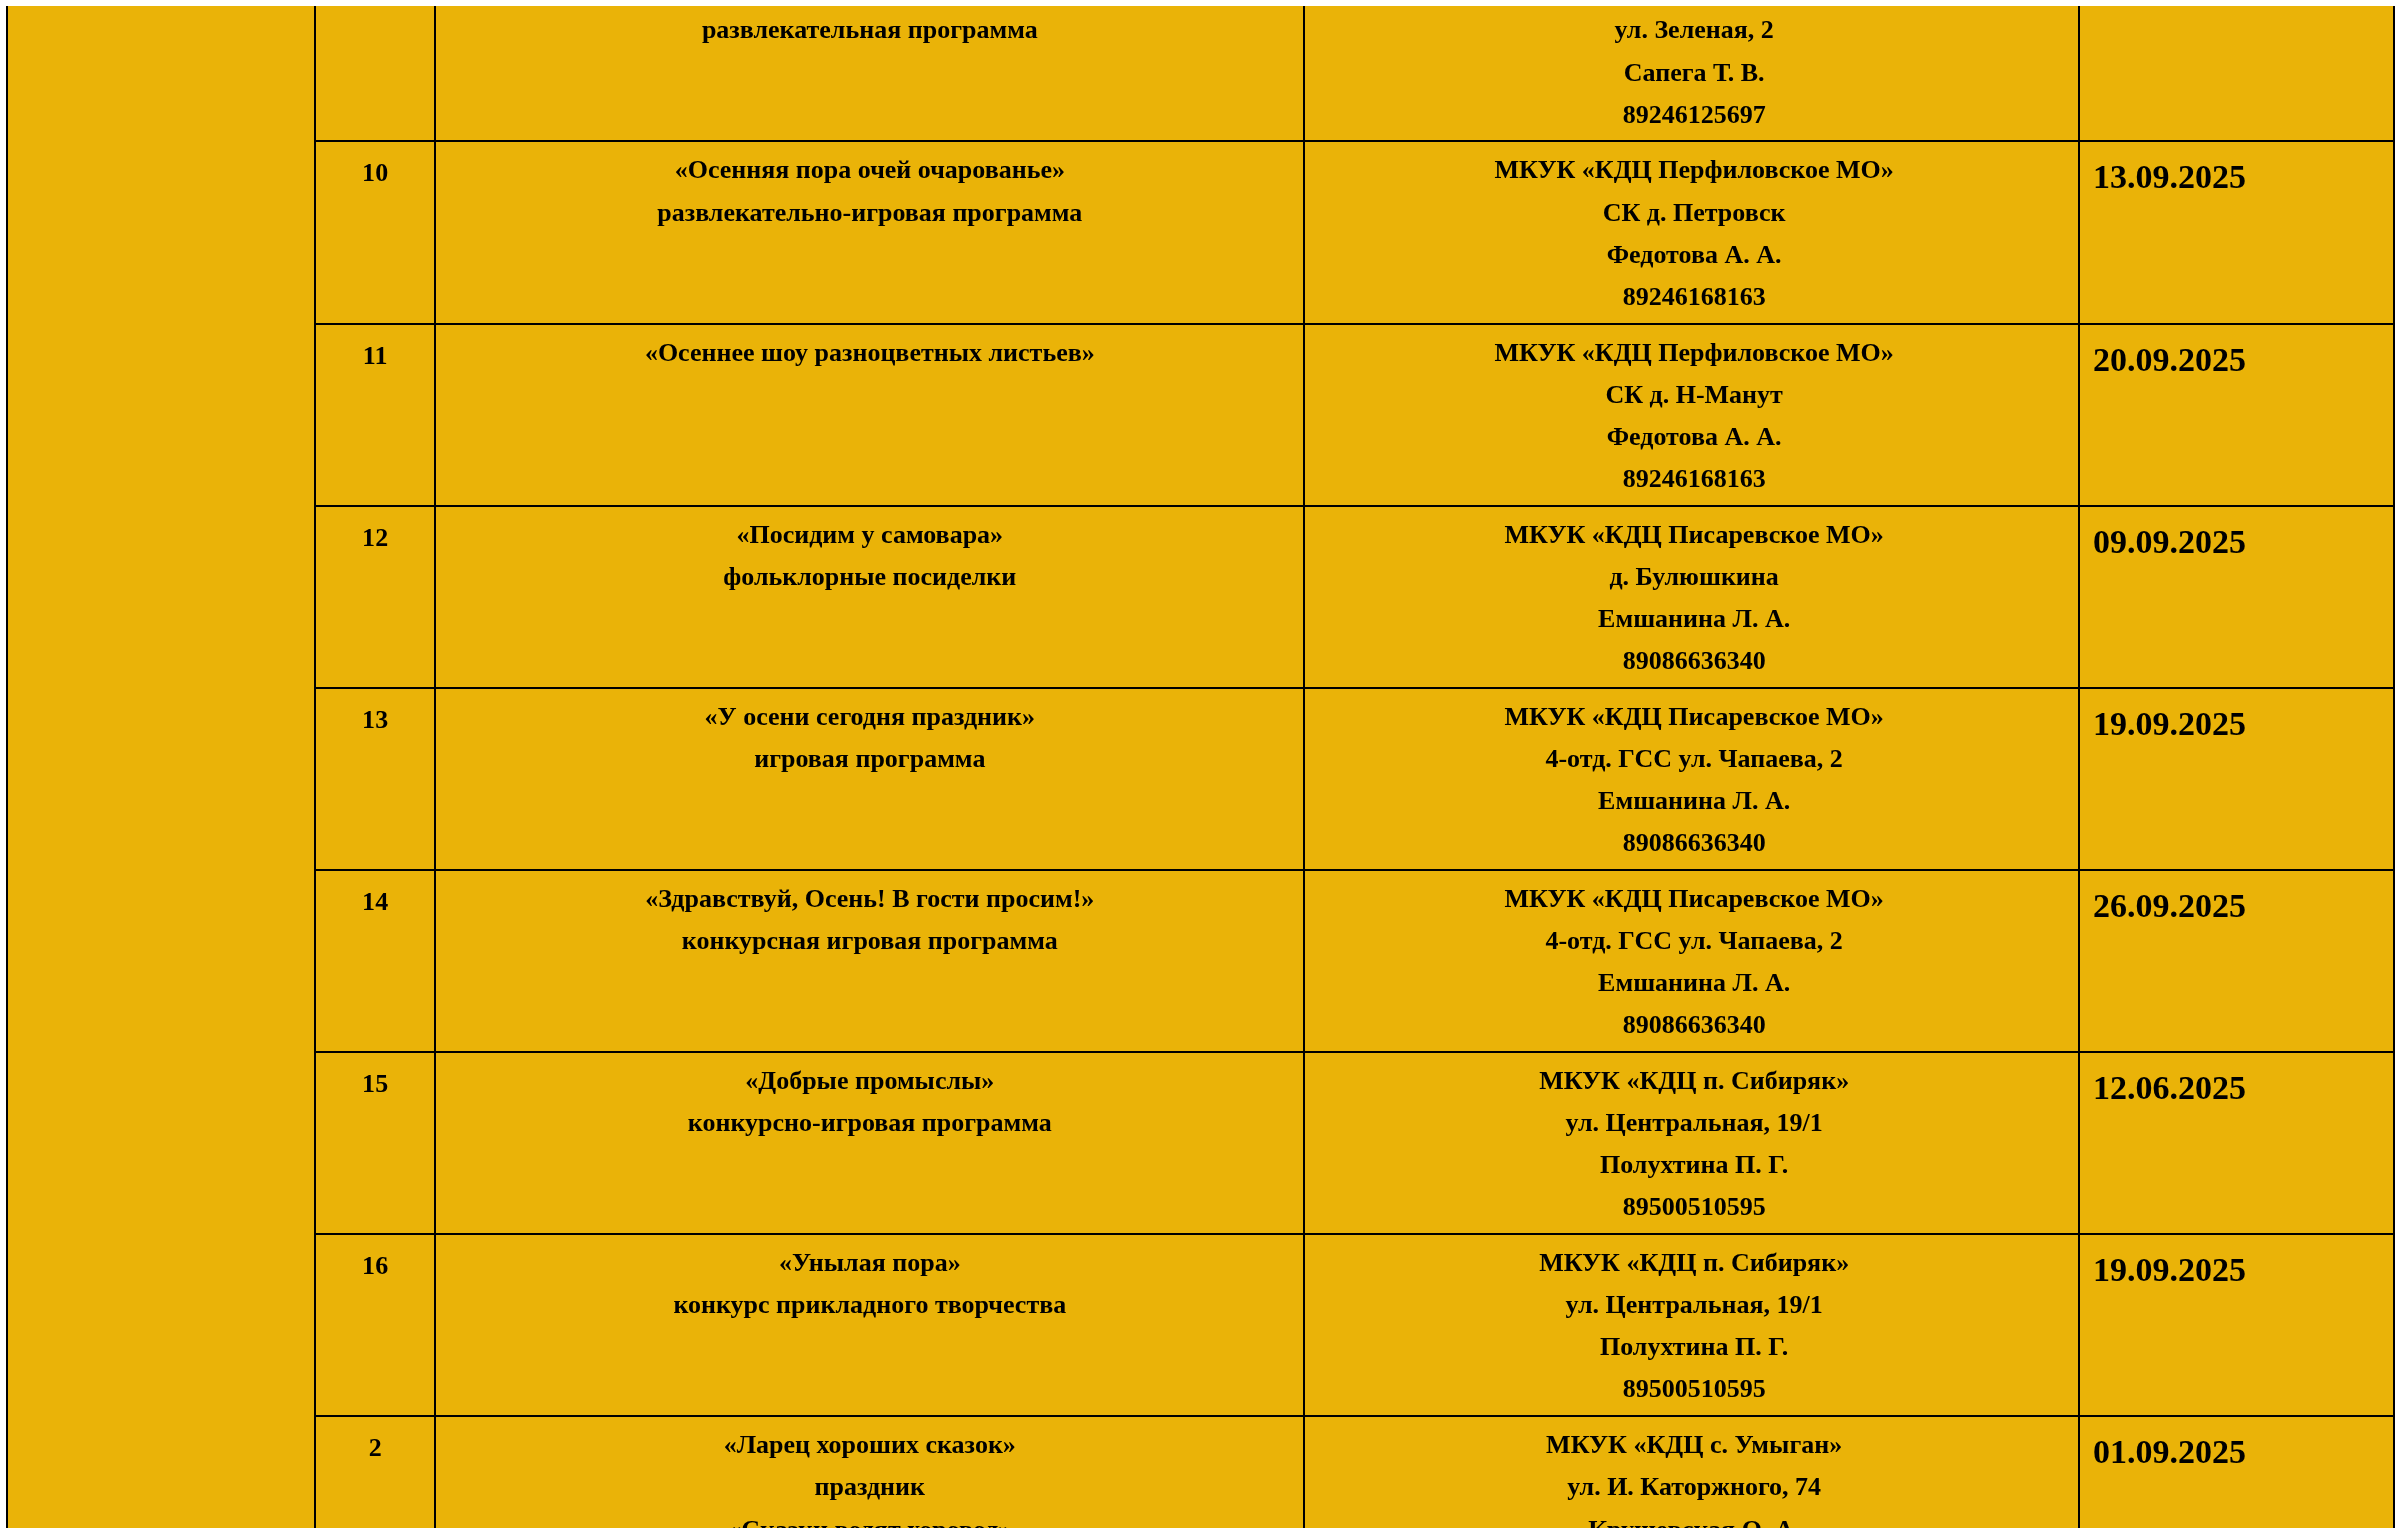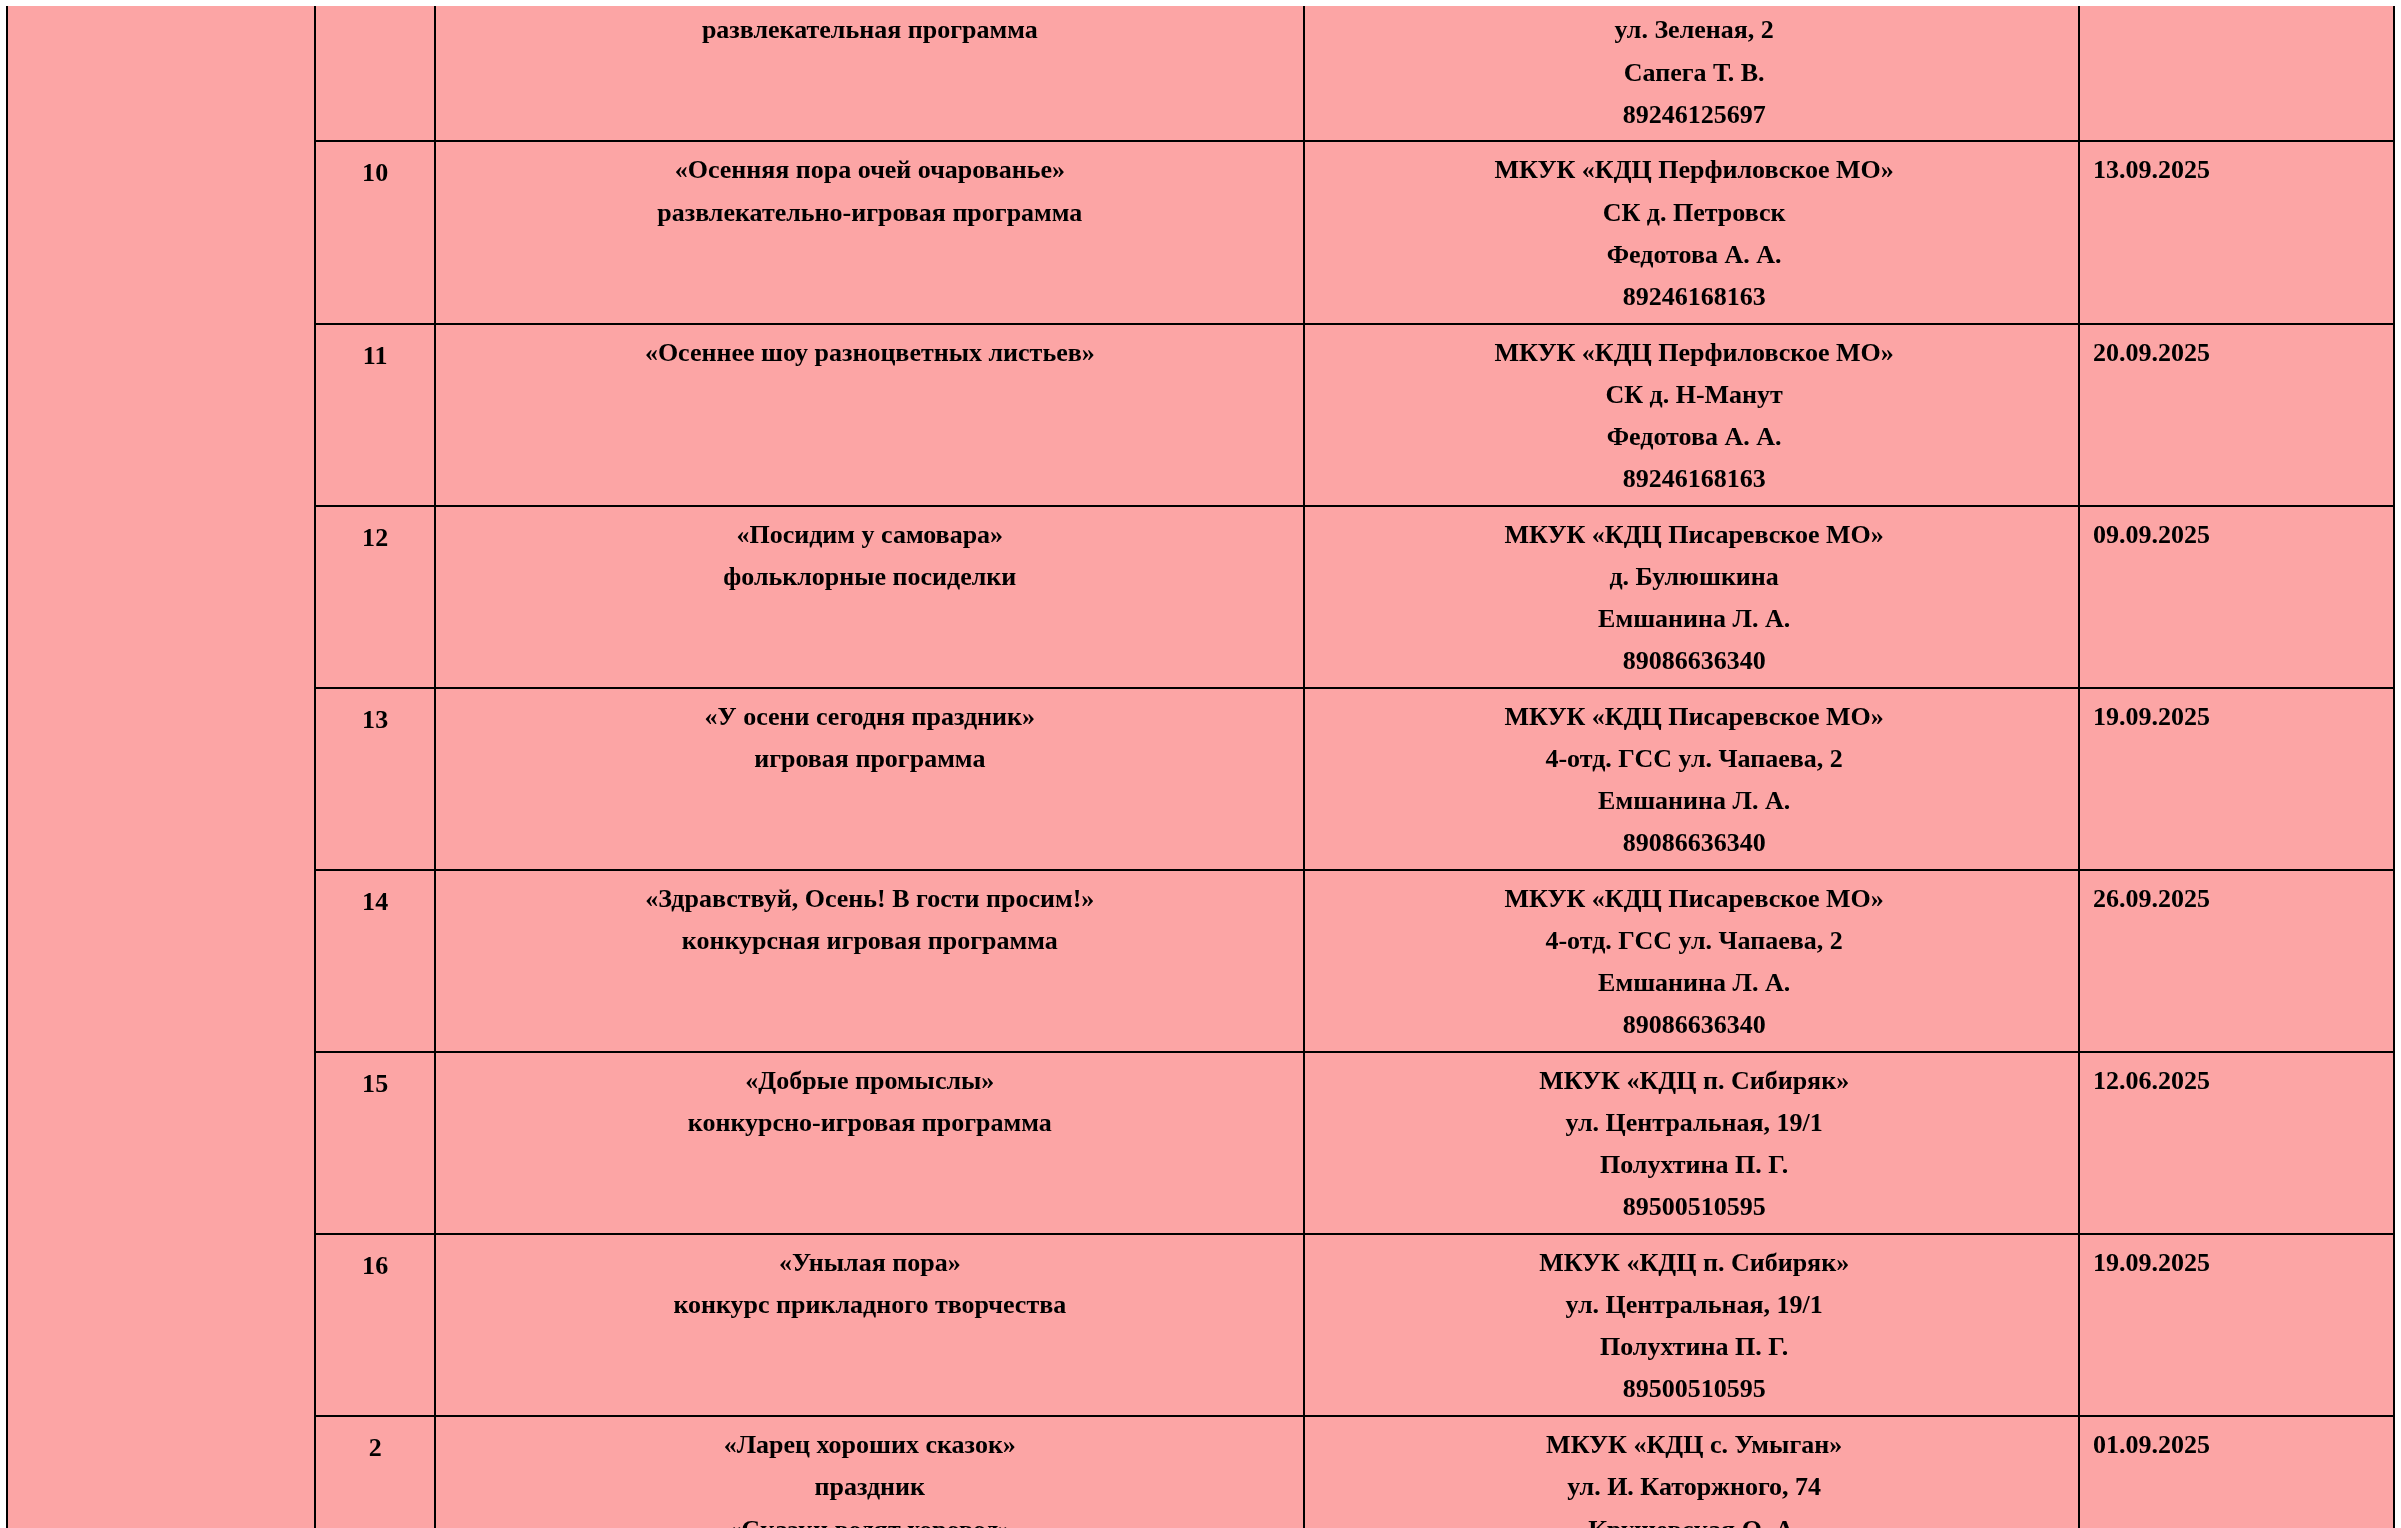--- a/index.html
+++ b/index.html
@@ -26,21 +26,21 @@
   .plan-table {
     position: absolute;
     left: 6.3px;
     top: 6.3px;
     width: 2387px;
     border-collapse: collapse;
     table-layout: fixed;
     background: #fbd2ce;
   }
   .plan-table td {
-    background: #fca5a5;
+    background: #eab308;
     border: 2.4px solid #000000;
     vertical-align: top;
     padding: 0;
   }
 
   
   col.c-left  { width: 308px; }
   col.c-num   { width: 120px; }
   col.c-event { width: 869px; }
   col.c-venue { width: 775px; }
@@ -74,21 +74,21 @@
   .venue {
     text-align: center;
     font-weight: bold;
     font-size: 26px;
     line-height: 1.62;
     padding: 7px 7.9px 4.7px 12.6px;
   }
   .date {
     text-align: left;
     font-weight: bold;
-    font-size: 26px;
+    font-size: 34px;
     line-height: 1.62;
     padding: 7px 7.9px 4.7px 12.6px;
     white-space: nowrap;
   }
   .line { display: block; }
   .empty-cell { min-height: 7.9px; }
 
   
   tr.row-partial td { border-top: none; }
   tr.row-partial .event { padding-top: 3.1px; }

